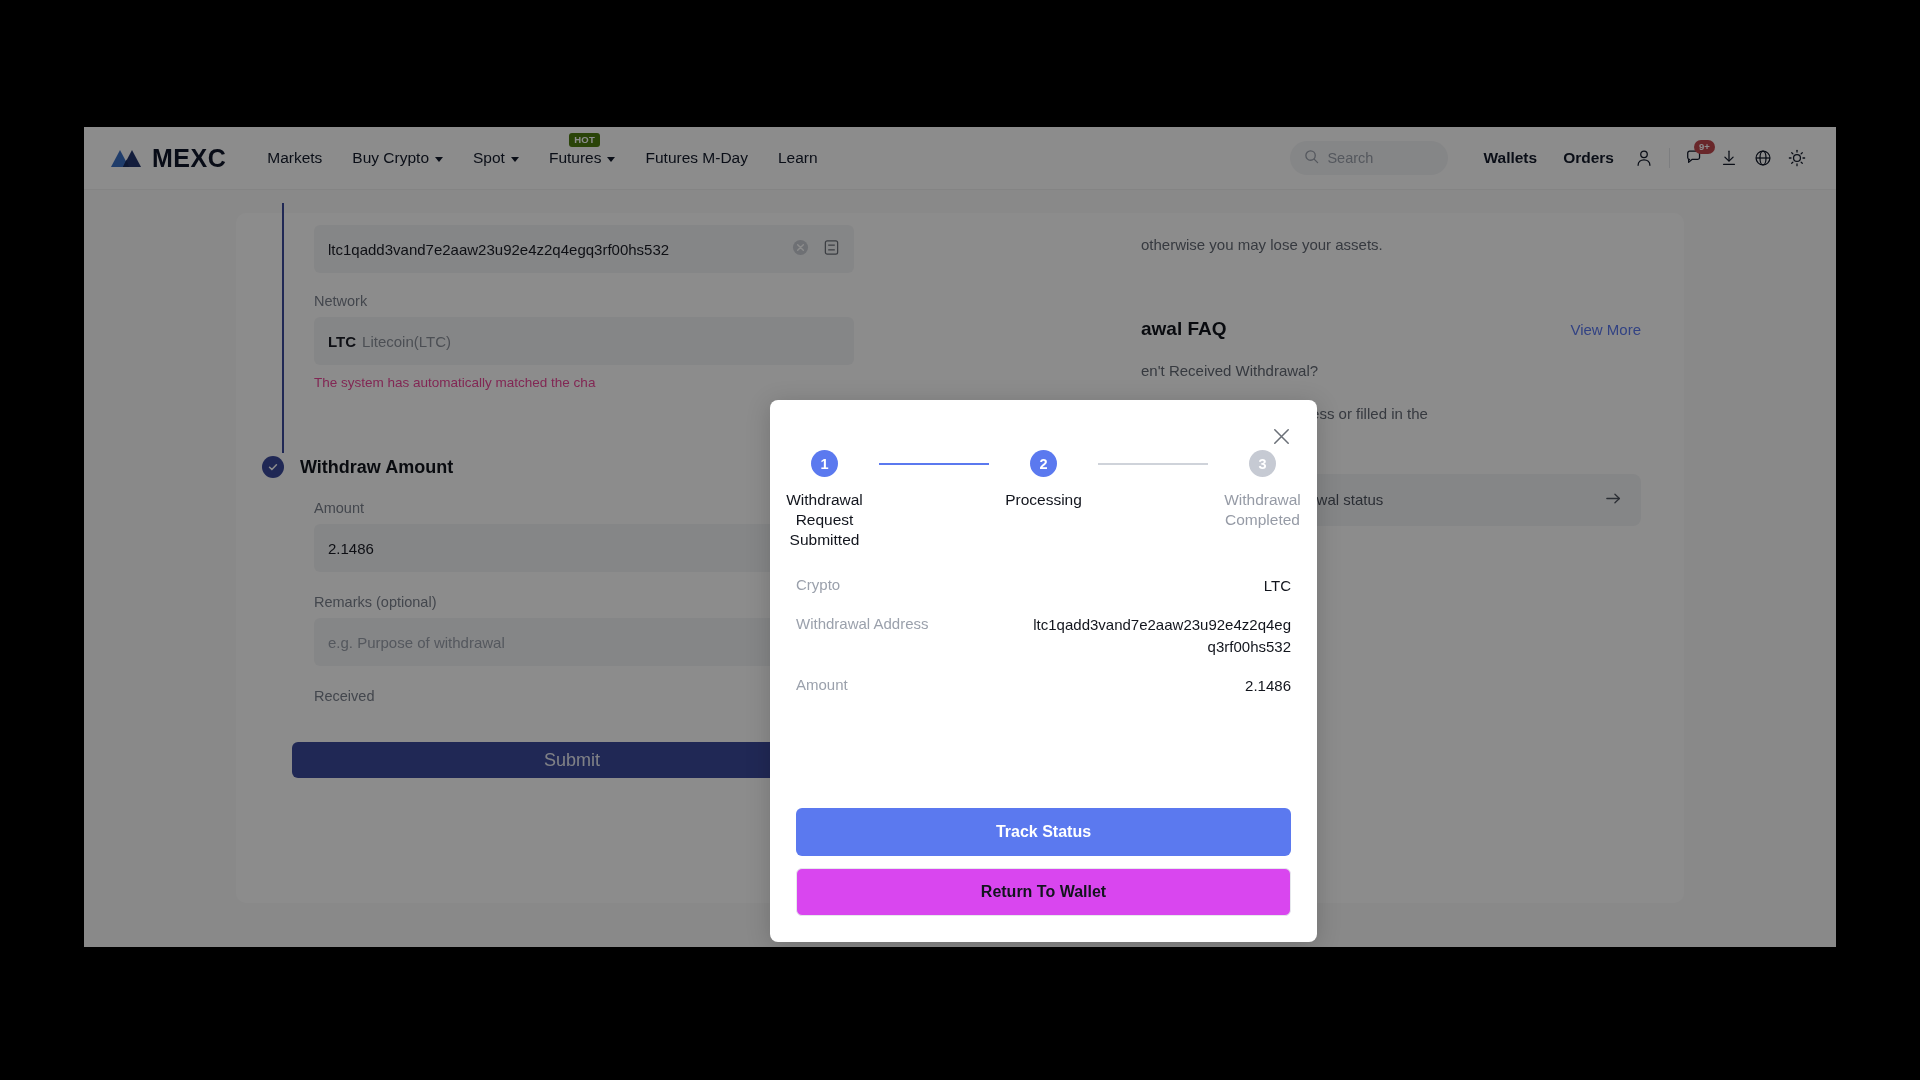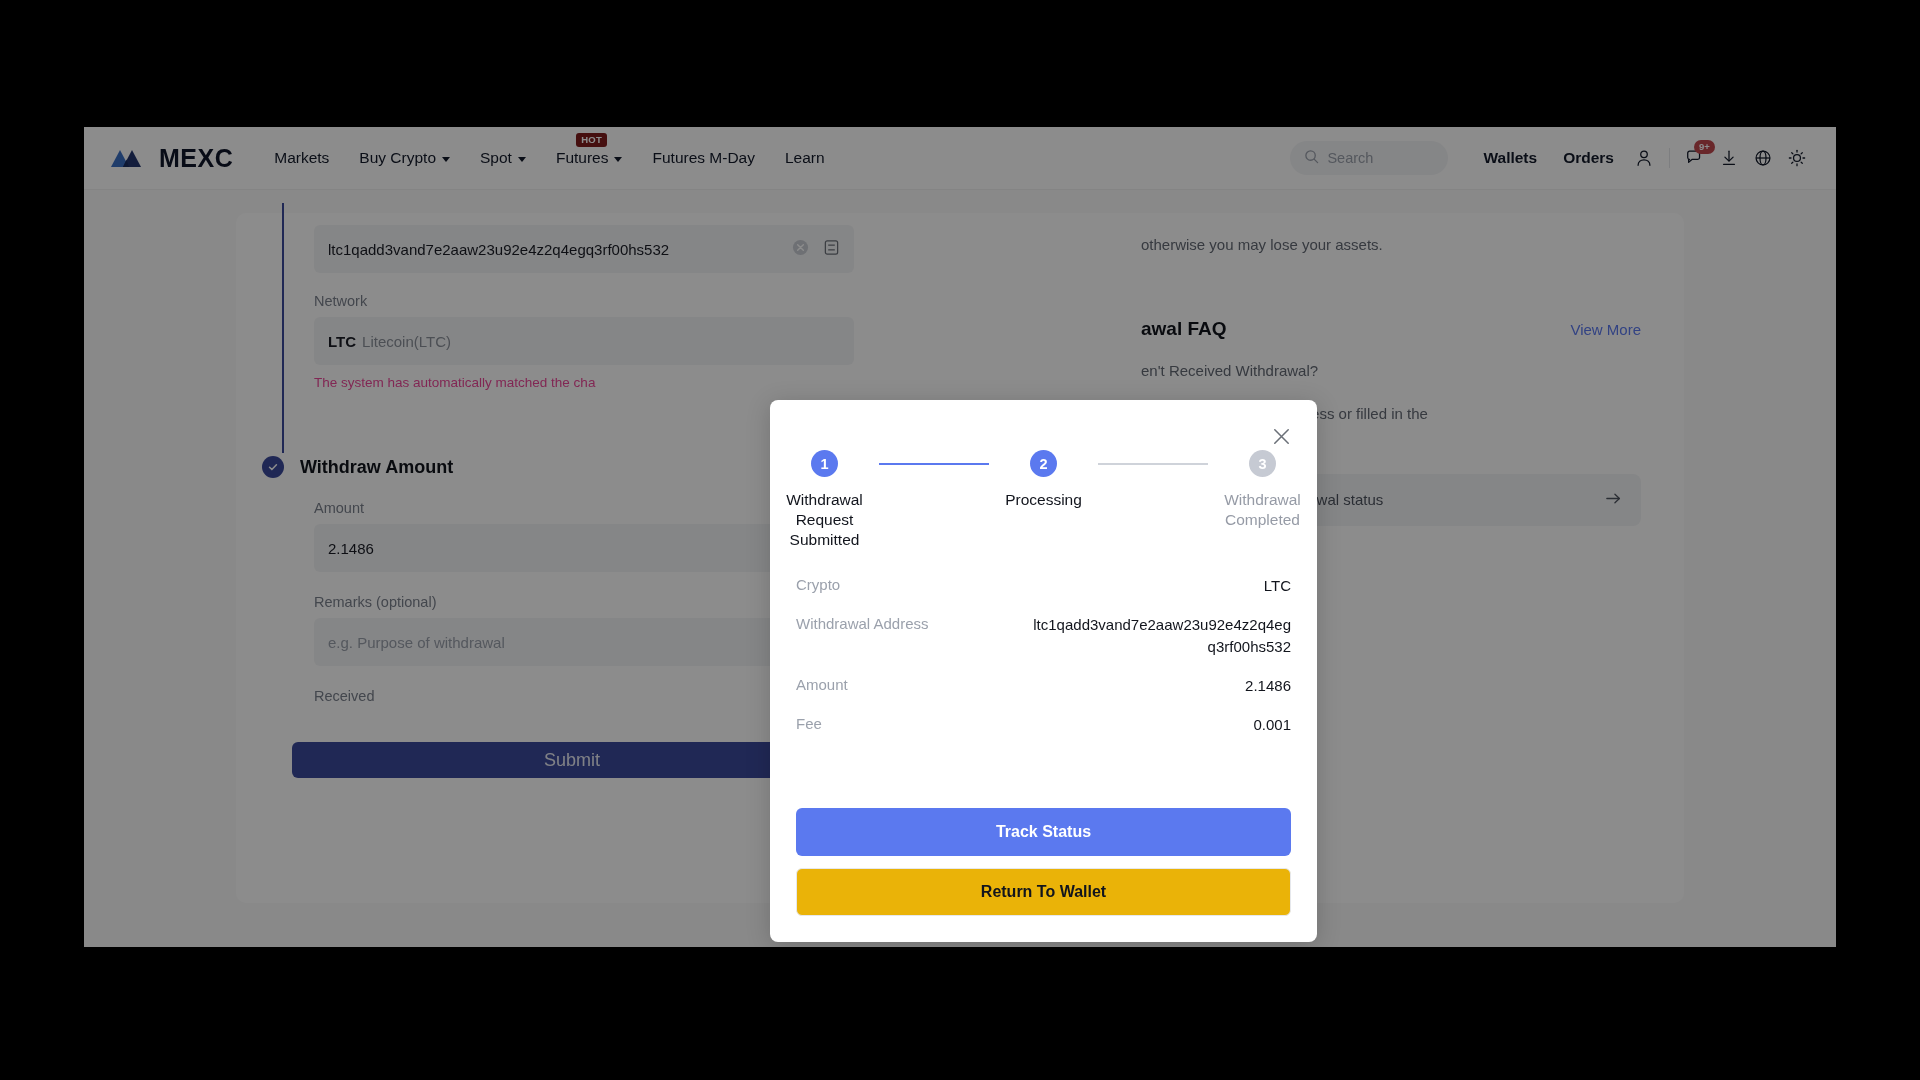--- a/index.html
+++ b/index.html
@@ -29,41 +29,41 @@
 
   
   .nav {
     position: absolute; left: 0; top: 0;
     width: 1752px; height: 63px;
     background: #ffffff;
     display: flex; align-items: center;
     padding: 0 22px 0 26px;
     border-bottom: 1px solid #f0f0f0;
   }
-  .logo { display: flex; align-items: center; gap: 15px; margin-right: 26px; }
+  .logo { display: flex; align-items: center; gap: 8px; margin-right: 26px; }
   .logo-mark { width: 34px; height: 24px; position: relative; }
   .logo-text {
     font-size: 25px; font-weight: 700; letter-spacing: 0.5px;
     color: #10162a; font-family: "Liberation Sans", sans-serif;
   }
   .nav-links { display: flex; align-items: center; gap: 0; }
   .nav-link {
     position: relative;
     font-size: 15.5px; color: #131a2a; font-weight: 500;
     padding: 0 15px; white-space: nowrap; cursor: pointer;
     display: flex; align-items: center; gap: 4px;
   }
   .caret {
     width: 0; height: 0; display:inline-block;
     border-left: 4px solid transparent; border-right: 4px solid transparent;
     border-top: 5px solid #131a2a; margin-left: 2px; position: relative; top: 1px;
   }
   .hot-badge {
     position: absolute; top: -16px; left: 50%; transform: translateX(-42%);
-    background: #7f1d1d; color: #fff; font-size: 9.5px; font-weight: 700;
+    background: #4d7c0f; color: #fff; font-size: 9.5px; font-weight: 700;
     border-radius: 3px; padding: 1px 5px 2px 5px; letter-spacing: .3px;
   }
   .nav-right { margin-left: auto; display: flex; align-items: center; gap: 0; }
   .search-box {
     width: 158px; height: 34px; border-radius: 17px; background: #f3f4f6;
     display: flex; align-items: center; gap: 8px; padding: 0 14px;
     margin-right: 22px; cursor: text;
   }
   .search-box .ph { font-size: 14.5px; color: #9aa0ab; }
   .nav-right-link {
@@ -168,21 +168,21 @@
     font-size: 15px; color: #12151d; text-align: right; line-height: 1.42;
     word-break: break-all;
   }
   .modal-actions { position: absolute; left: 26px; right: 26px; bottom: 26px; font-weight: bold; }
   .btn-primary {
     height: 48px; border-radius: 6px; background: #5b79ef; color: #fff;
     display: flex; align-items: center; justify-content: center;
     font-size: 16px; cursor: pointer; border: none; width: 100%;
   }
   .btn-secondary {
-    height: 48px; border-radius: 6px; background: #eab308; color: #12151d;
+    height: 48px; border-radius: 6px; background: #d946ef; color: #12151d;
     border: 1px solid #e6e8ec; margin-top: 12px; width: 100%;
     display: flex; align-items: center; justify-content: center;
     font-size: 16px; cursor: pointer;
   }
 </style>
 </head>
 <body>
 
 <div class="screen">
   <div class="page">
@@ -414,24 +414,20 @@
           <span class="detail-val">LTC</span>
         </div>
         <div class="detail-row">
           <span class="detail-key">Withdrawal Address</span>
           <span class="detail-val" style="max-width:258px;">ltc1qadd3vand7e2aaw23u92e4z2q4egq3rf00hs532</span>
         </div>
         <div class="detail-row">
           <span class="detail-key">Amount</span>
           <span class="detail-val">2.1486</span>
         </div>
-        <div class="detail-row">
-          <span class="detail-key">Fee</span>
-          <span class="detail-val">0.001</span>
-        </div>
       </div>
 
       <div class="modal-actions">
         <div class="btn-primary">Track Status</div>
         <div class="btn-secondary">Return To Wallet</div>
       </div>
     </div>
   </div>
 </div>
 

